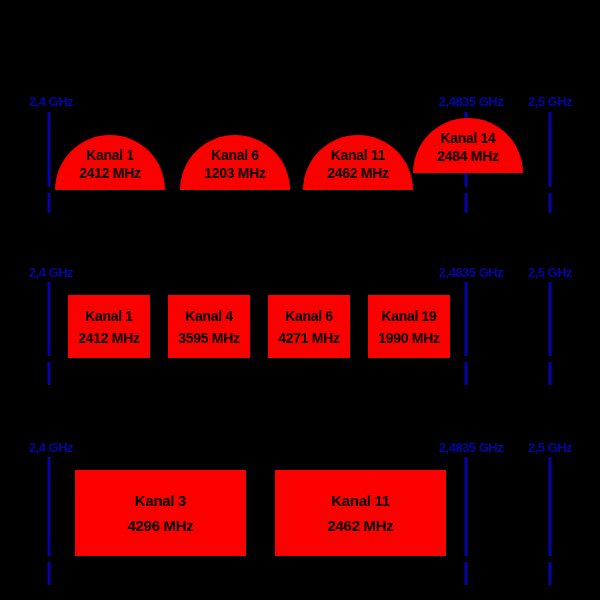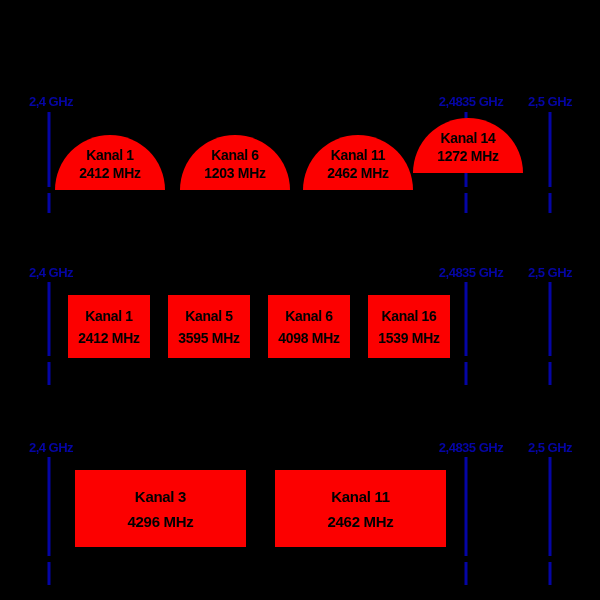--- a/index.html
+++ b/index.html
@@ -31,21 +31,21 @@
     text-align:center;
   }
   .chan-rect{
     position:absolute;
     background:var(--channel-red,#FC0000);
     display:flex;flex-direction:column;align-items:center;justify-content:center;
     color:var(--channel-text,#000);
     font-weight:bold;text-align:center;letter-spacing:-0.3px;
   }
   .chan-rect.mid{width:82px;height:63px;font-size:14px;line-height:22px;}
-  .chan-rect.wide{width:171px;height:77px;font-size:15px;line-height:25px;}
+  .chan-rect.wide{width:171px;height:86px;font-size:15px;line-height:25px;}
   .chan-name,.chan-freq{display:block;white-space:nowrap;}
 </style>
 </head>
 <body>
 
 <div id="stage">
 
   <span class="freq-label" style="left:51px;top:95px">2,4 GHz</span>
   <span class="freq-label" style="left:471px;top:95px">2,4835 GHz</span>
   <span class="freq-label" style="left:550px;top:95px">2,5 GHz</span>
@@ -64,49 +64,49 @@
   <div class="dome" style="left:180px;top:135px">
     <span class="chan-name">Kanal 6</span>
     <span class="chan-freq">1203 MHz</span>
   </div>
   <div class="dome" style="left:303px;top:135px">
     <span class="chan-name">Kanal 11</span>
     <span class="chan-freq">2462 MHz</span>
   </div>
   <div class="dome" style="left:413px;top:118px">
     <span class="chan-name">Kanal 14</span>
-    <span class="chan-freq">1272 MHz</span>
+    <span class="chan-freq">2484 MHz</span>
   </div>
 
   <span class="freq-label" style="left:51px;top:266px">2,4 GHz</span>
   <span class="freq-label" style="left:471px;top:266px">2,4835 GHz</span>
   <span class="freq-label" style="left:550px;top:266px">2,5 GHz</span>
 
   <div class="vline" style="left:49px;top:282px;height:74px"></div>
   <div class="vline" style="left:49px;top:362px;height:23px"></div>
   <div class="vline" style="left:466px;top:282px;height:74px"></div>
   <div class="vline" style="left:466px;top:362px;height:23px"></div>
   <div class="vline" style="left:550px;top:282px;height:74px"></div>
   <div class="vline" style="left:550px;top:362px;height:23px"></div>
 
   <div class="chan-rect mid" style="left:68px;top:295px">
     <span class="chan-name">Kanal 1</span>
     <span class="chan-freq">2412 MHz</span>
   </div>
   <div class="chan-rect mid" style="left:168px;top:295px">
-    <span class="chan-name">Kanal 5</span>
+    <span class="chan-name">Kanal 4</span>
     <span class="chan-freq">3595 MHz</span>
   </div>
   <div class="chan-rect mid" style="left:268px;top:295px">
     <span class="chan-name">Kanal 6</span>
-    <span class="chan-freq">4098 MHz</span>
+    <span class="chan-freq">4271 MHz</span>
   </div>
   <div class="chan-rect mid" style="left:368px;top:295px">
-    <span class="chan-name">Kanal 16</span>
-    <span class="chan-freq">1539 MHz</span>
+    <span class="chan-name">Kanal 19</span>
+    <span class="chan-freq">1990 MHz</span>
   </div>
 
   <span class="freq-label" style="left:51px;top:441px">2,4 GHz</span>
   <span class="freq-label" style="left:471px;top:441px">2,4835 GHz</span>
   <span class="freq-label" style="left:550px;top:441px">2,5 GHz</span>
 
   <div class="vline" style="left:49px;top:457px;height:99px"></div>
   <div class="vline" style="left:49px;top:562px;height:23px"></div>
   <div class="vline" style="left:466px;top:457px;height:99px"></div>
   <div class="vline" style="left:466px;top:562px;height:23px"></div>

